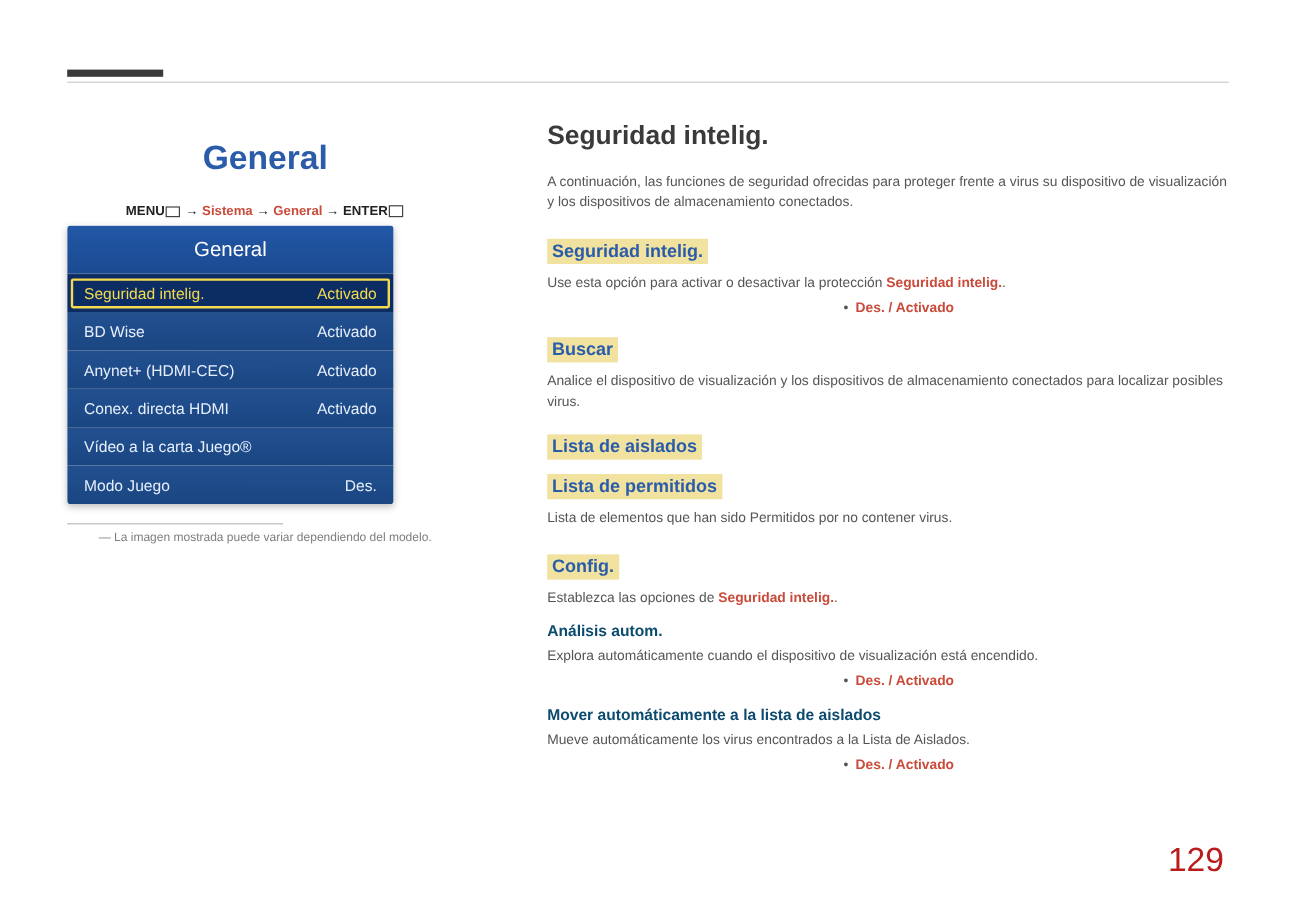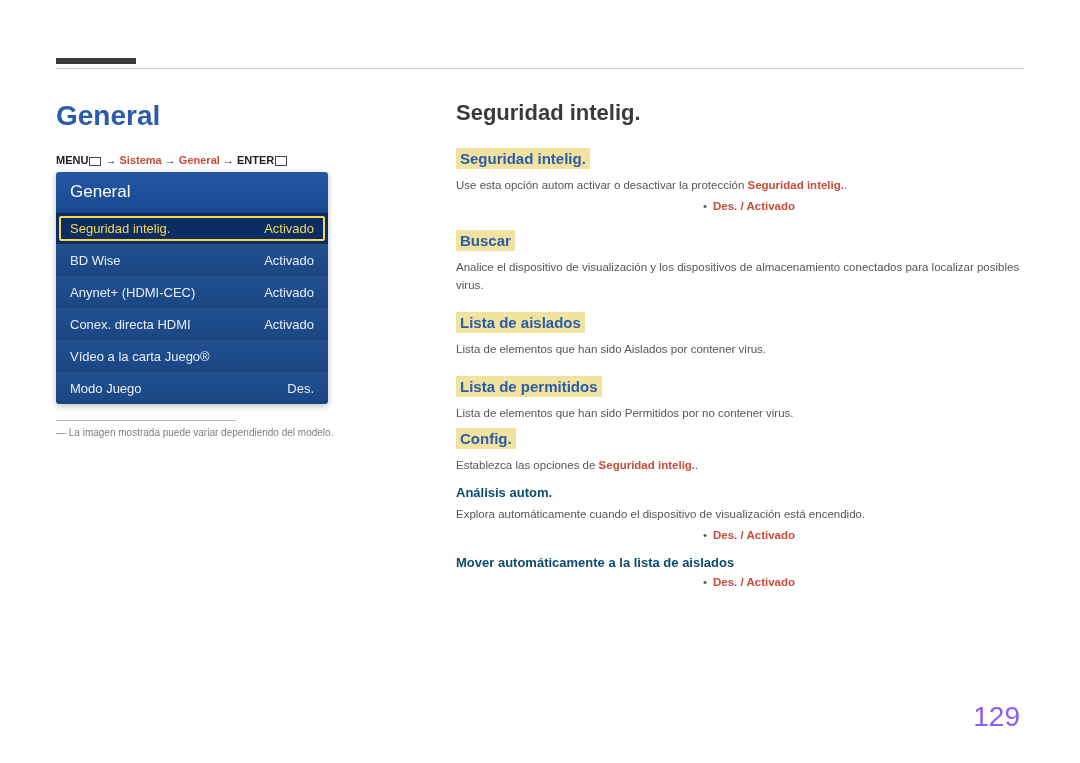--- a/index.html
+++ b/index.html
@@ -21,23 +21,24 @@
   }
   .top-line {
     position: absolute;
     top: 68px;
     left: 56px;
     right: 56px;
     border-top: 1px solid #ccc;
   }
   .left-col {
     position: absolute;
-    top: 100px;
+    top: 116px;
     left: 56px;
     width: 330px;
+    text-align: center;
   }
   .right-col {
     position: absolute;
     top: 100px;
     left: 456px;
     width: 568px;
   }
   .page-title {
     font-size: 28px;
     font-weight: 600;
@@ -162,21 +163,21 @@
     font-weight: 700;
     color: #0c4a6e;
     margin-top: 10px;
     margin-bottom: 6px;
   }
   .page-num {
     position: absolute;
     right: 60px;
     bottom: 30px;
     font-size: 28px;
-    color: #8b5cf6;
+    color: #b91c1c;
     font-weight: 400;
     text-align: center;
   }
 </style>
 </head>
 <body>
 
 <div class="top-bar"></div>
 <div class="top-line"></div>
 
@@ -224,52 +225,53 @@
 
   <div class="footnote-line"></div>
   <div class="footnote">
     <span>―</span>
     <span>La imagen mostrada puede variar dependiendo del modelo.</span>
   </div>
 </div>
 
 <div class="right-col">
   <h1 class="section">Seguridad intelig.</h1>
+  <p class="body">A continuación, las funciones de seguridad ofrecidas para proteger frente a virus su dispositivo de visualización y los dispositivos de almacenamiento conectados.</p>
 
   <div>
     <div class="sub-hl">Seguridad intelig.</div>
     <p class="sub-body">
-      <span>Use esta opción autom activar o desactivar la protección </span><span class="redbold">Seguridad intelig.</span><span>.</span>
+      <span>Use esta opción para activar o desactivar la protección </span><span class="redbold">Seguridad intelig.</span><span>.</span>
     </p>
     <p class="bullet"><span class="dot">•</span><span>Des. / Activado</span></p>
   </div>
 
   <div>
     <div class="sub-hl">Buscar</div>
     <p class="sub-body" style="margin-bottom:14px">Analice el dispositivo de visualización y los dispositivos de almacenamiento conectados para localizar posibles virus.</p>
   </div>
 
   <div>
     <div class="sub-hl">Lista de aislados</div>
-    <p class="sub-body" style="margin-bottom:14px">Lista de elementos que han sido Aislados por contener virus.</p>
   </div>
 
   <div>
     <div class="sub-hl">Lista de permitidos</div>
-    <p class="sub-body" style="margin-bottom:2px">Lista de elementos que han sido Permitidos por no contener virus.</p>
+    <p class="sub-body" style="margin-bottom:16px">Lista de elementos que han sido Permitidos por no contener virus.</p>
   </div>
 
   <div>
     <div class="sub-hl">Config.</div>
     <p class="sub-body">
       <span>Establezca las opciones de </span><span class="redbold">Seguridad intelig.</span><span>.</span>
     </p>
 
     <div class="sub-h4">Análisis autom.</div>
     <p class="sub-body">Explora automáticamente cuando el dispositivo de visualización está encendido.</p>
     <p class="bullet"><span class="dot">•</span><span>Des. / Activado</span></p>
 
     <div class="sub-h4">Mover automáticamente a la lista de aislados</div>
+    <p class="sub-body">Mueve automáticamente los virus encontrados a la Lista de Aislados.</p>
     <p class="bullet"><span class="dot">•</span><span>Des. / Activado</span></p>
   </div>
 </div>
 
 <div class="page-num">129</div>
 
 </body></html>

